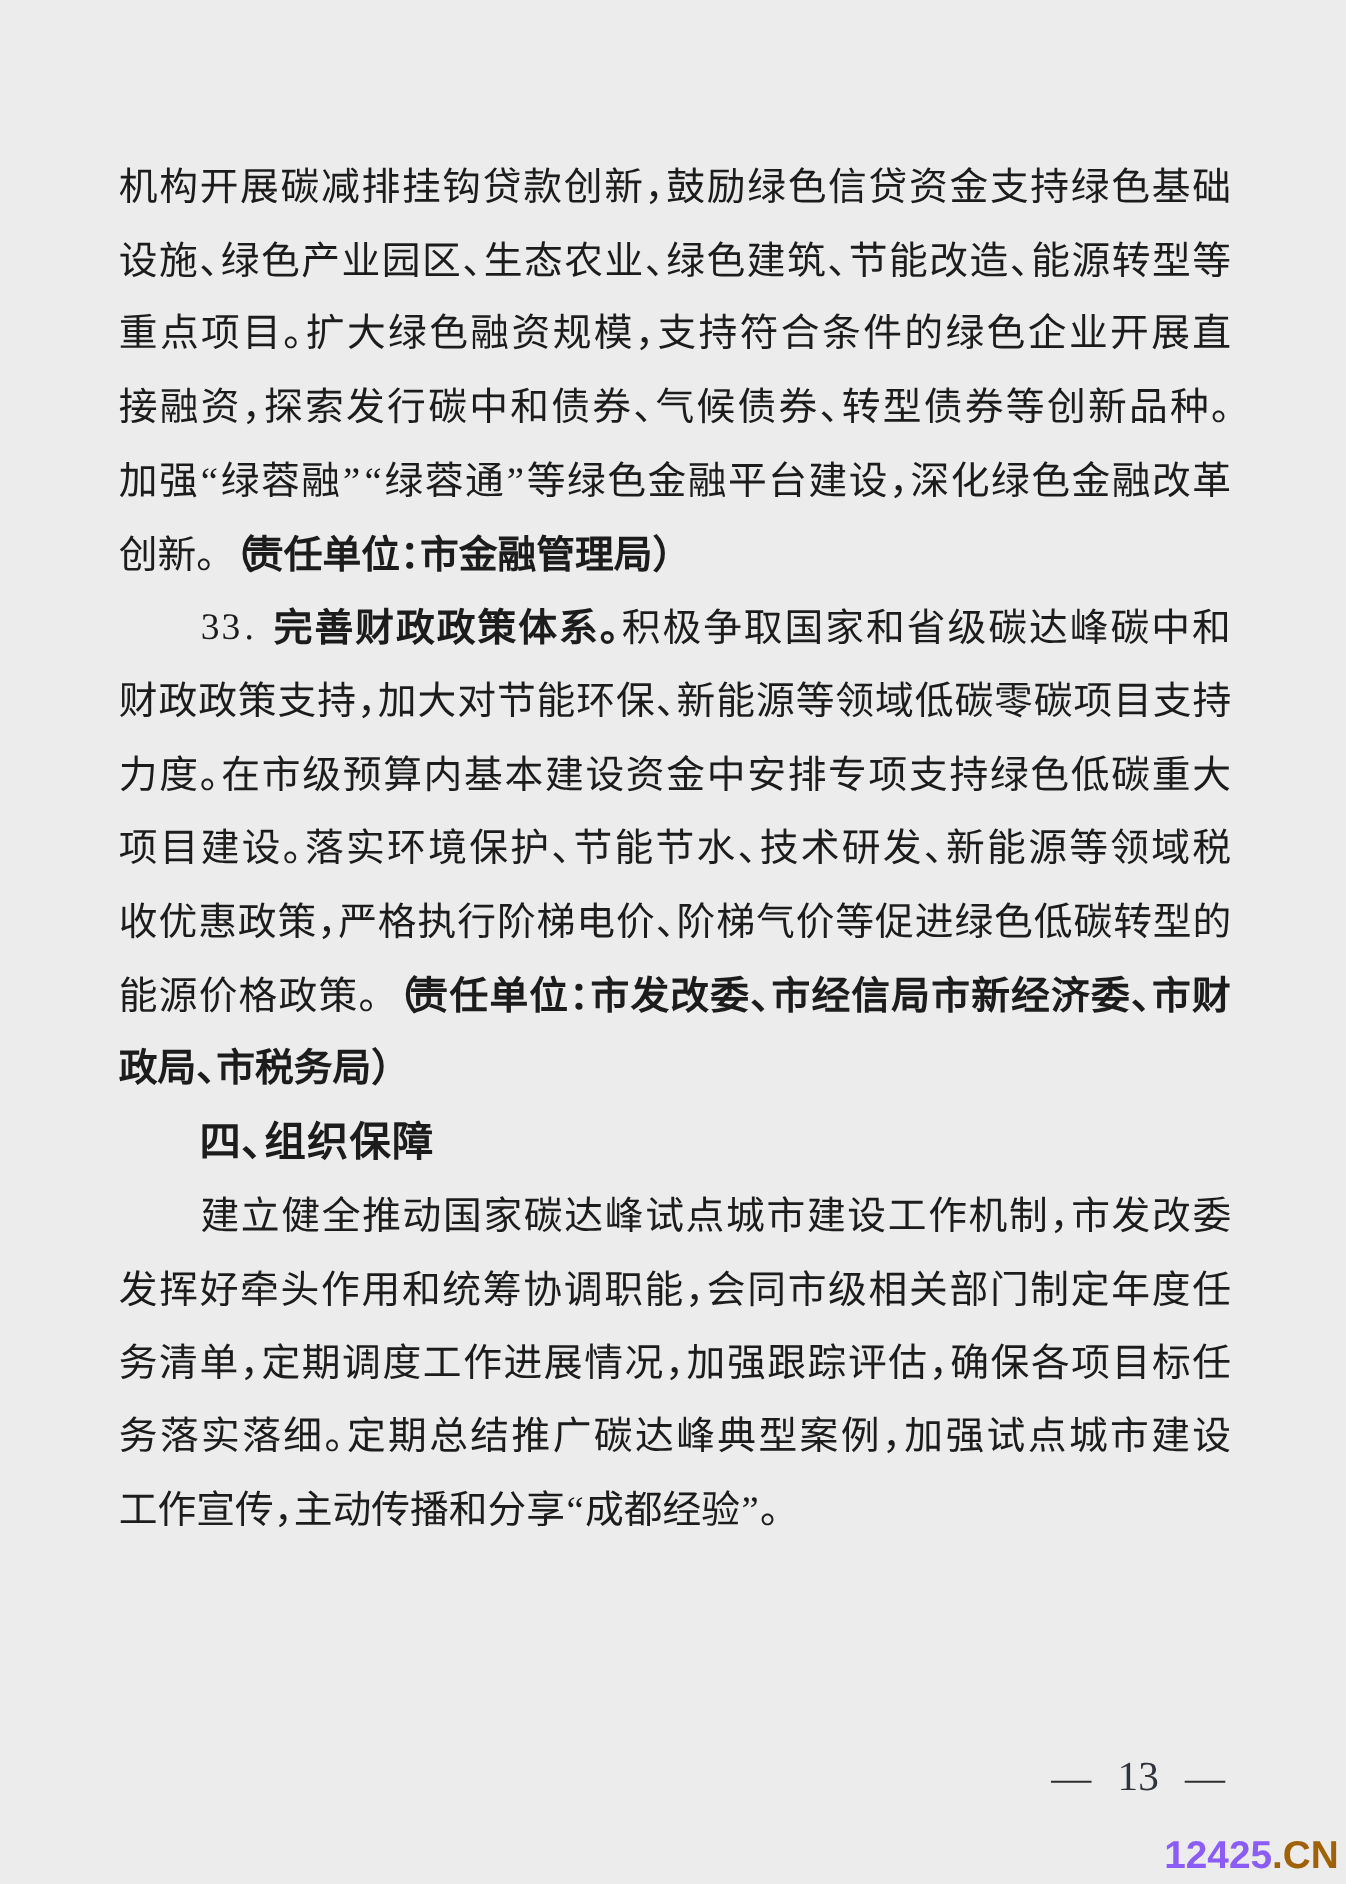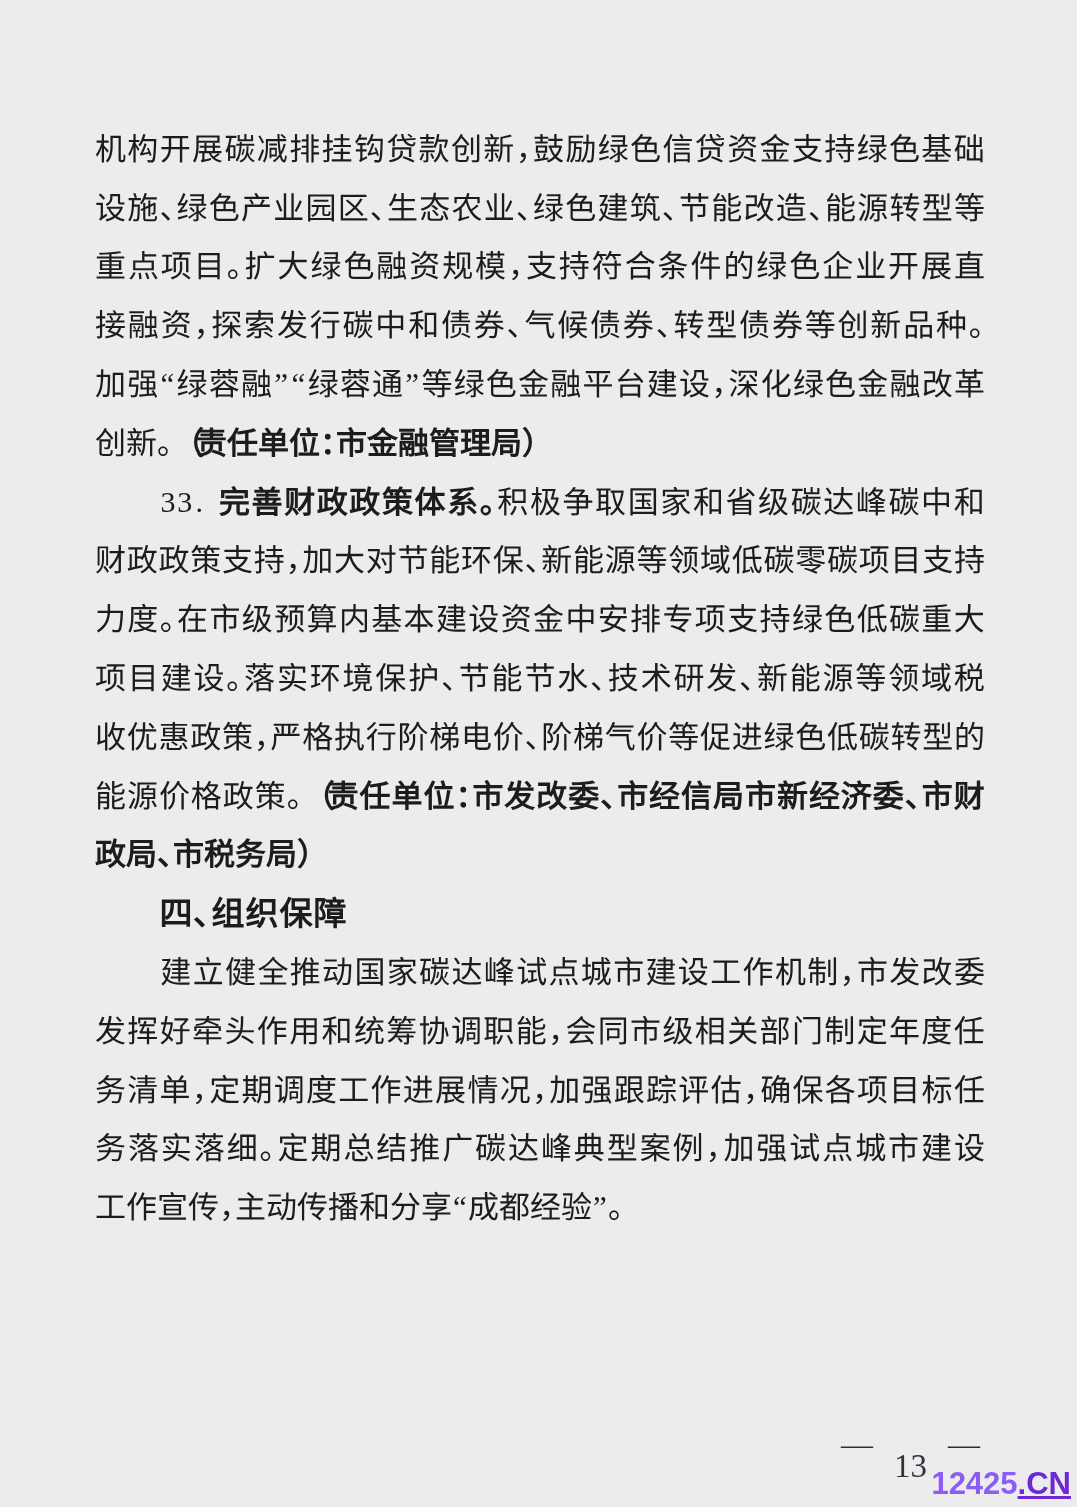--- a/index.html
+++ b/index.html
@@ -24,21 +24,21 @@
   .line.h .ch { font-family: "Liberation Sans", "DejaVu Sans", sans-serif; font-weight: 700; font-size: 33px; }
   .line.h .ch.cjk { width: 34px; }
   .line.h .ch.pn  { width: 18px; }
   .ind { display: inline-block; flex: 0 0 64px; width: 64px; height: 1px; }
   .footer {
     position: absolute; top: 1404px; left: 841px;
     display: flex; align-items: center; gap: 21px;
     font-size: 32px; color: #2e2e2e;
   }
   .footer .dash { letter-spacing: 0; }
-  .footer .num { font-size: 33px; color: #2f343c; margin-top: 44px; }
+  .footer .num { font-size: 33px; color: #2f343c; }
   .watermark {
     position: absolute; top: 1468px; right: 6px;
     font-family: "Liberation Sans", "DejaVu Sans", sans-serif;
     font-weight: 700; font-size: 31px; line-height: 1;
     white-space: nowrap;
   }
 </style>
 </head>
 <body style="background: rgb(236, 236, 236); color: rgb(28, 28, 28);">
 
@@ -566,16 +566,16 @@
       </div>
     </div>
 
   <div class="footer">
     <span class="dash">—</span>
     <span class="num">13</span>
     <span class="dash">—</span>
   </div>
 
   <div class="watermark">
-    <span style="color: #8b5cf6;">12425</span><span style="color: #6d28d9; text-decoration: underline;">.CN</span>
+    <span style="color: #8b5cf6;">12425</span><span style="color: #a16207;">.CN</span>
   </div>
 
 </div>
 
 </body></html>

